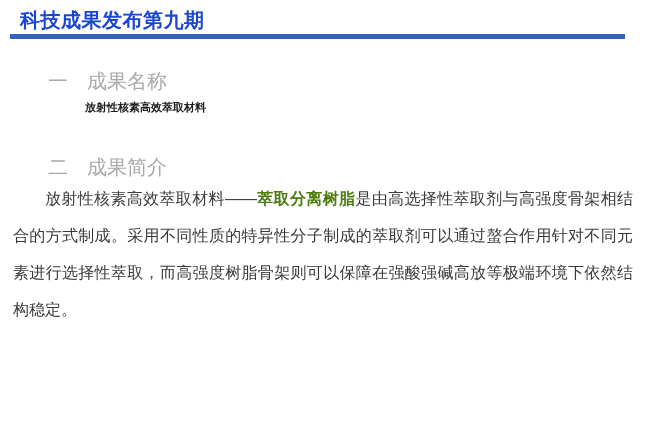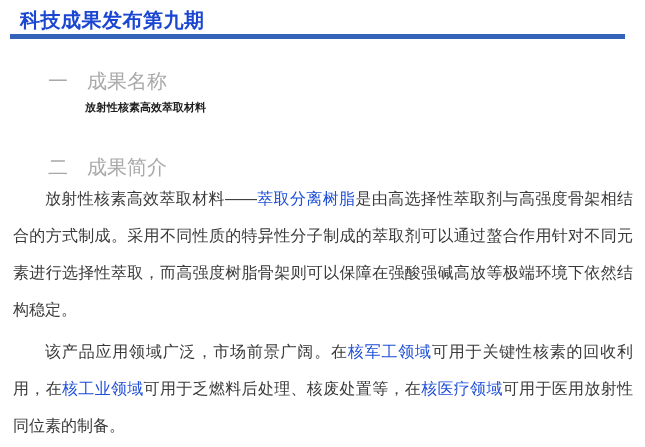--- a/index.html
+++ b/index.html
@@ -56,22 +56,22 @@
     width: 620px;
     font-size: 16px;
     line-height: 37px;
     color: #3a3a3a;
     text-align: justify;
     text-indent: 32px;
   }
   .para-1 { top: 180px; }
   .para-2 { top: 333px; }
   .seg-highlight {
-    color: #1d4ed8;
-    font-weight: normal;
+    color: #4d7c0f;
+    font-weight: bold;
   }
 </style>
 </head>
 <body>
 
 <div class="page">
 
   <h1 class="title">科技成果发布第九期</h1>
 
   <div class="rule"></div>
@@ -81,15 +81,14 @@
   </div>
 
   <div class="achievement-name">放射性核素高效萃取材料</div>
 
   <div class="section-label sec-2">
     <span class="sec-num">二</span><span>成果简介</span>
   </div>
 
   <p class="body-para para-1"><span class="seg">放射性核素高效萃取材料——</span><span class="seg seg-highlight">萃取分离树脂</span><span class="seg">是由高选择性萃取剂与高强度骨架相结合的方式制成。采用不同性质的特异性分子制成的萃取剂可以通过螯合作用针对不同元素进行选择性萃取，而高强度树脂骨架则可以保障在强酸强碱高放等极端环境下依然结构稳定。</span></p>
 
-  <p class="body-para para-2"><span class="seg">该产品应用领域广泛，市场前景广阔。在</span><span class="seg seg-highlight">核军工领域</span><span class="seg">可用于关键性核素的回收利用，在</span><span class="seg seg-highlight">核工业领域</span><span class="seg">可用于乏燃料后处理、核废处置等，在</span><span class="seg seg-highlight">核医疗领域</span><span class="seg">可用于医用放射性同位素的制备。</span></p>
 
 </div>
 
 </body></html>

